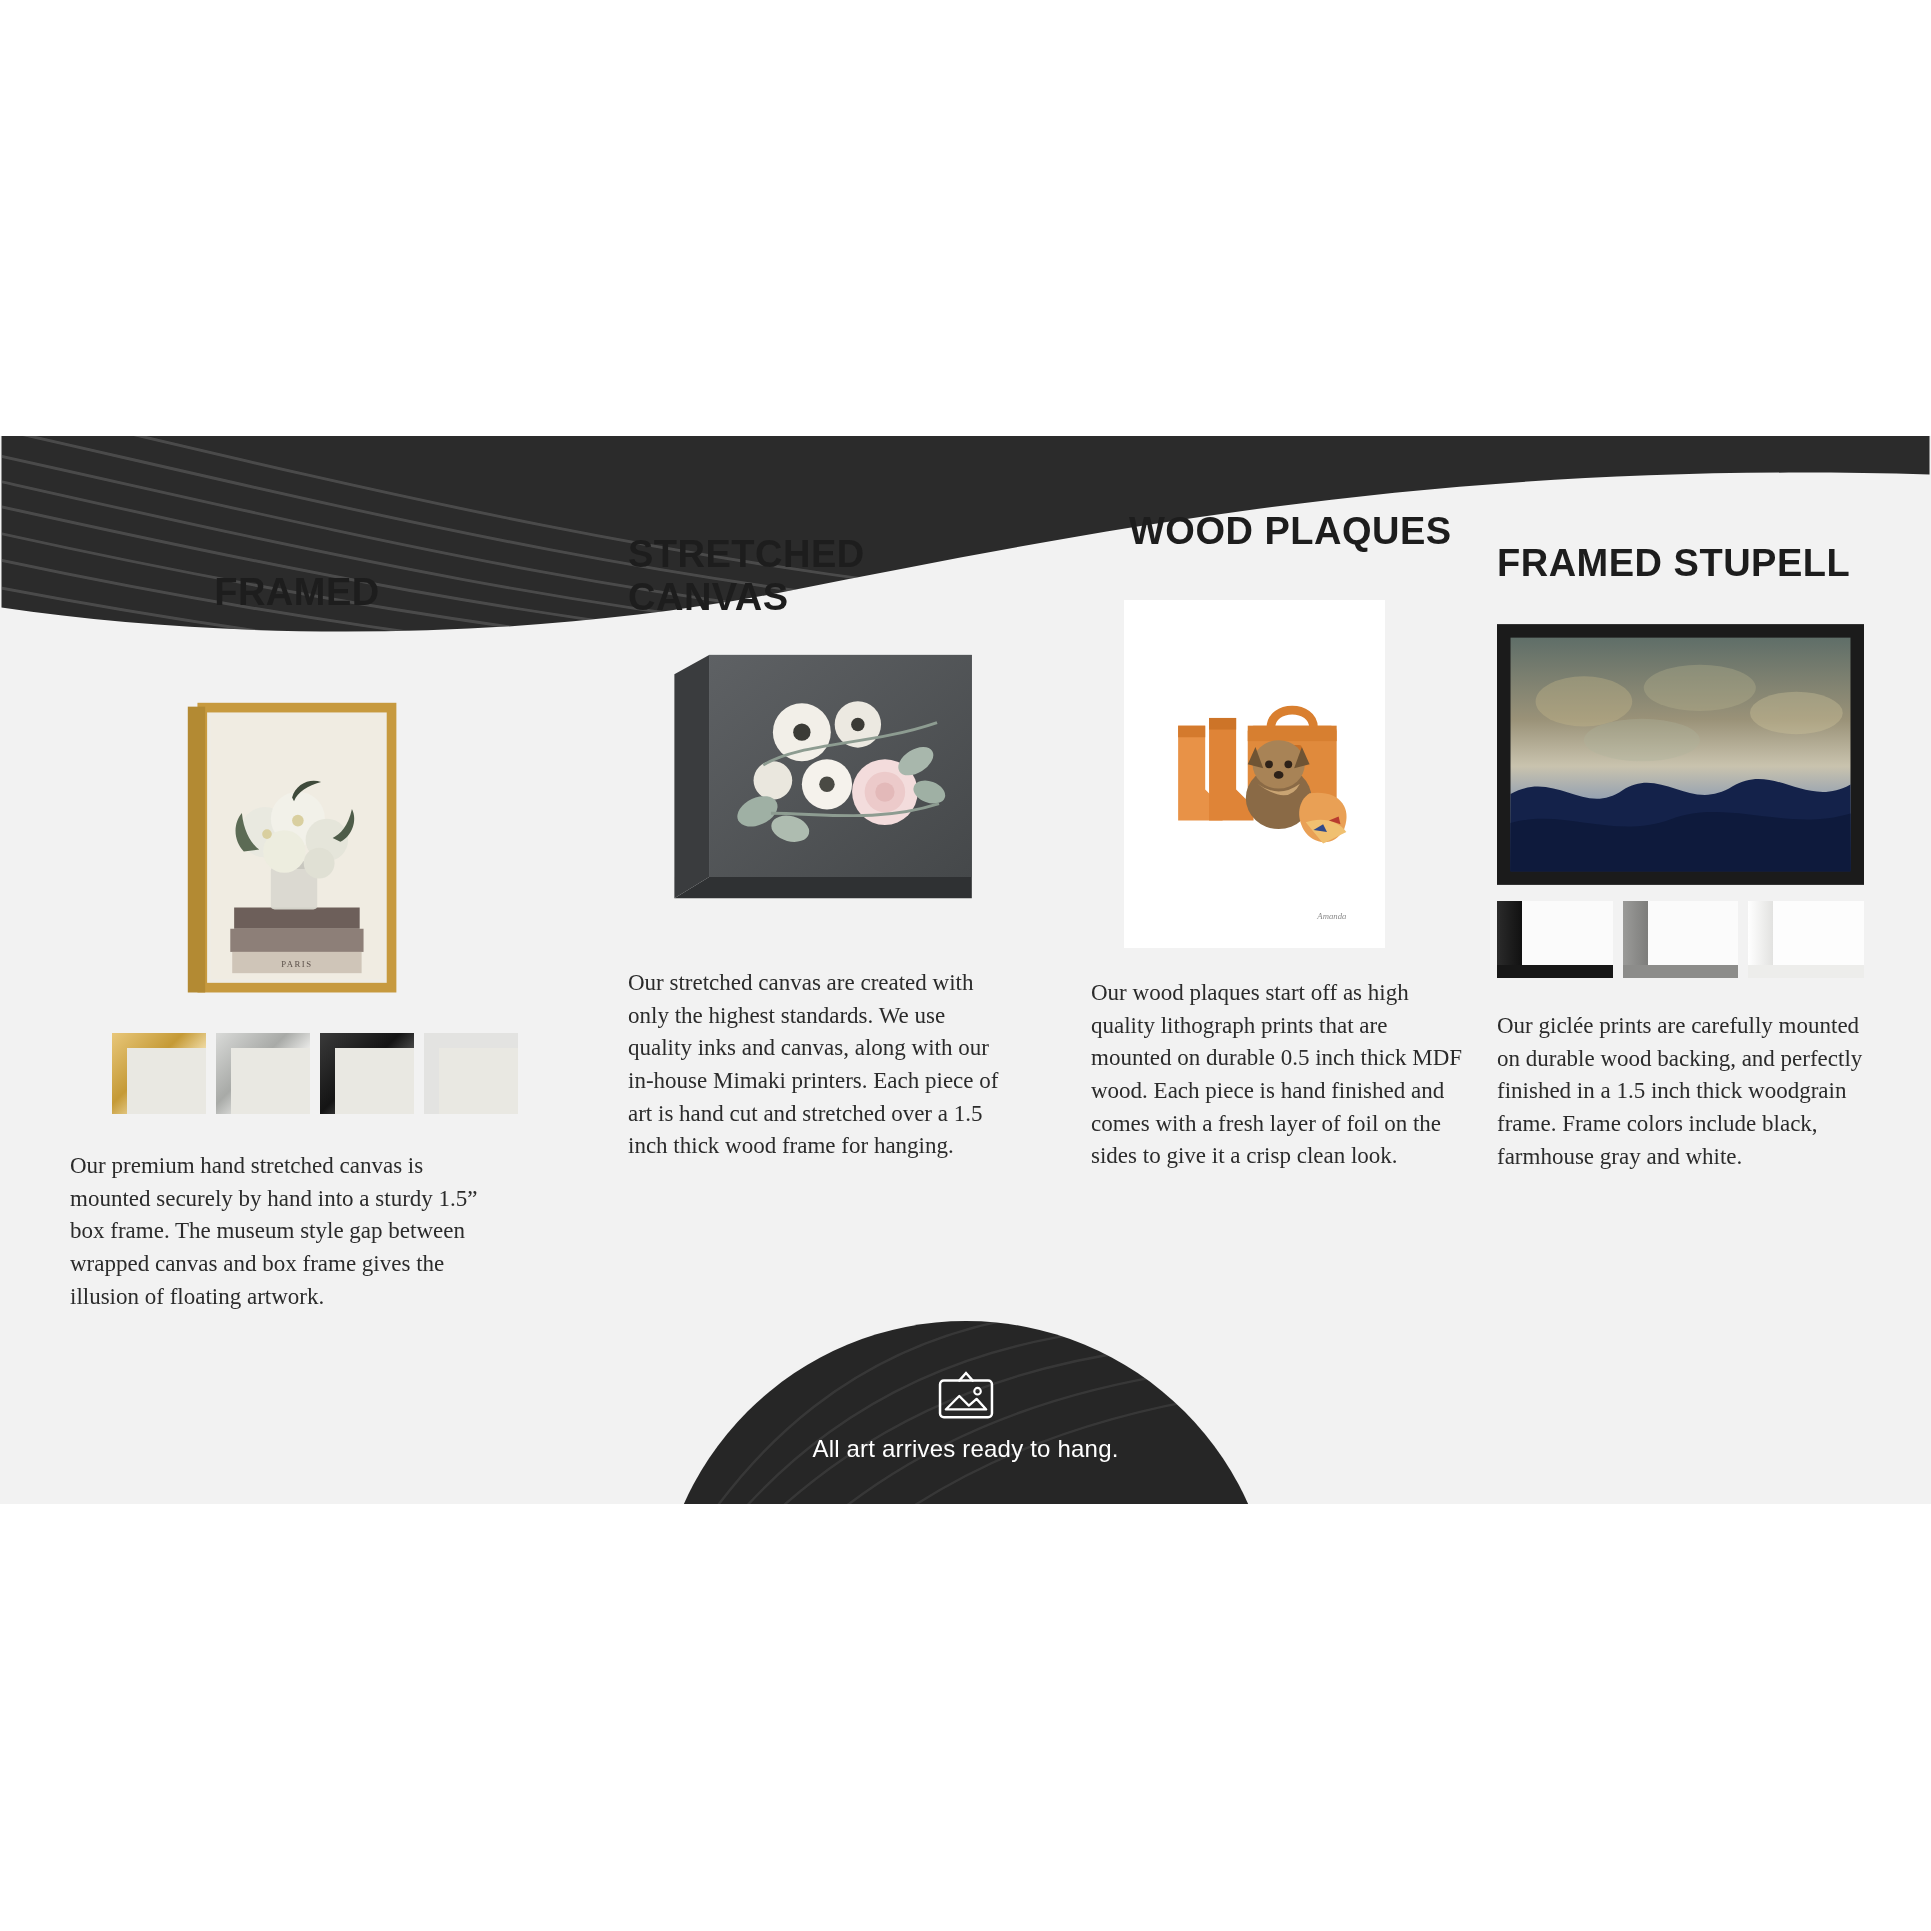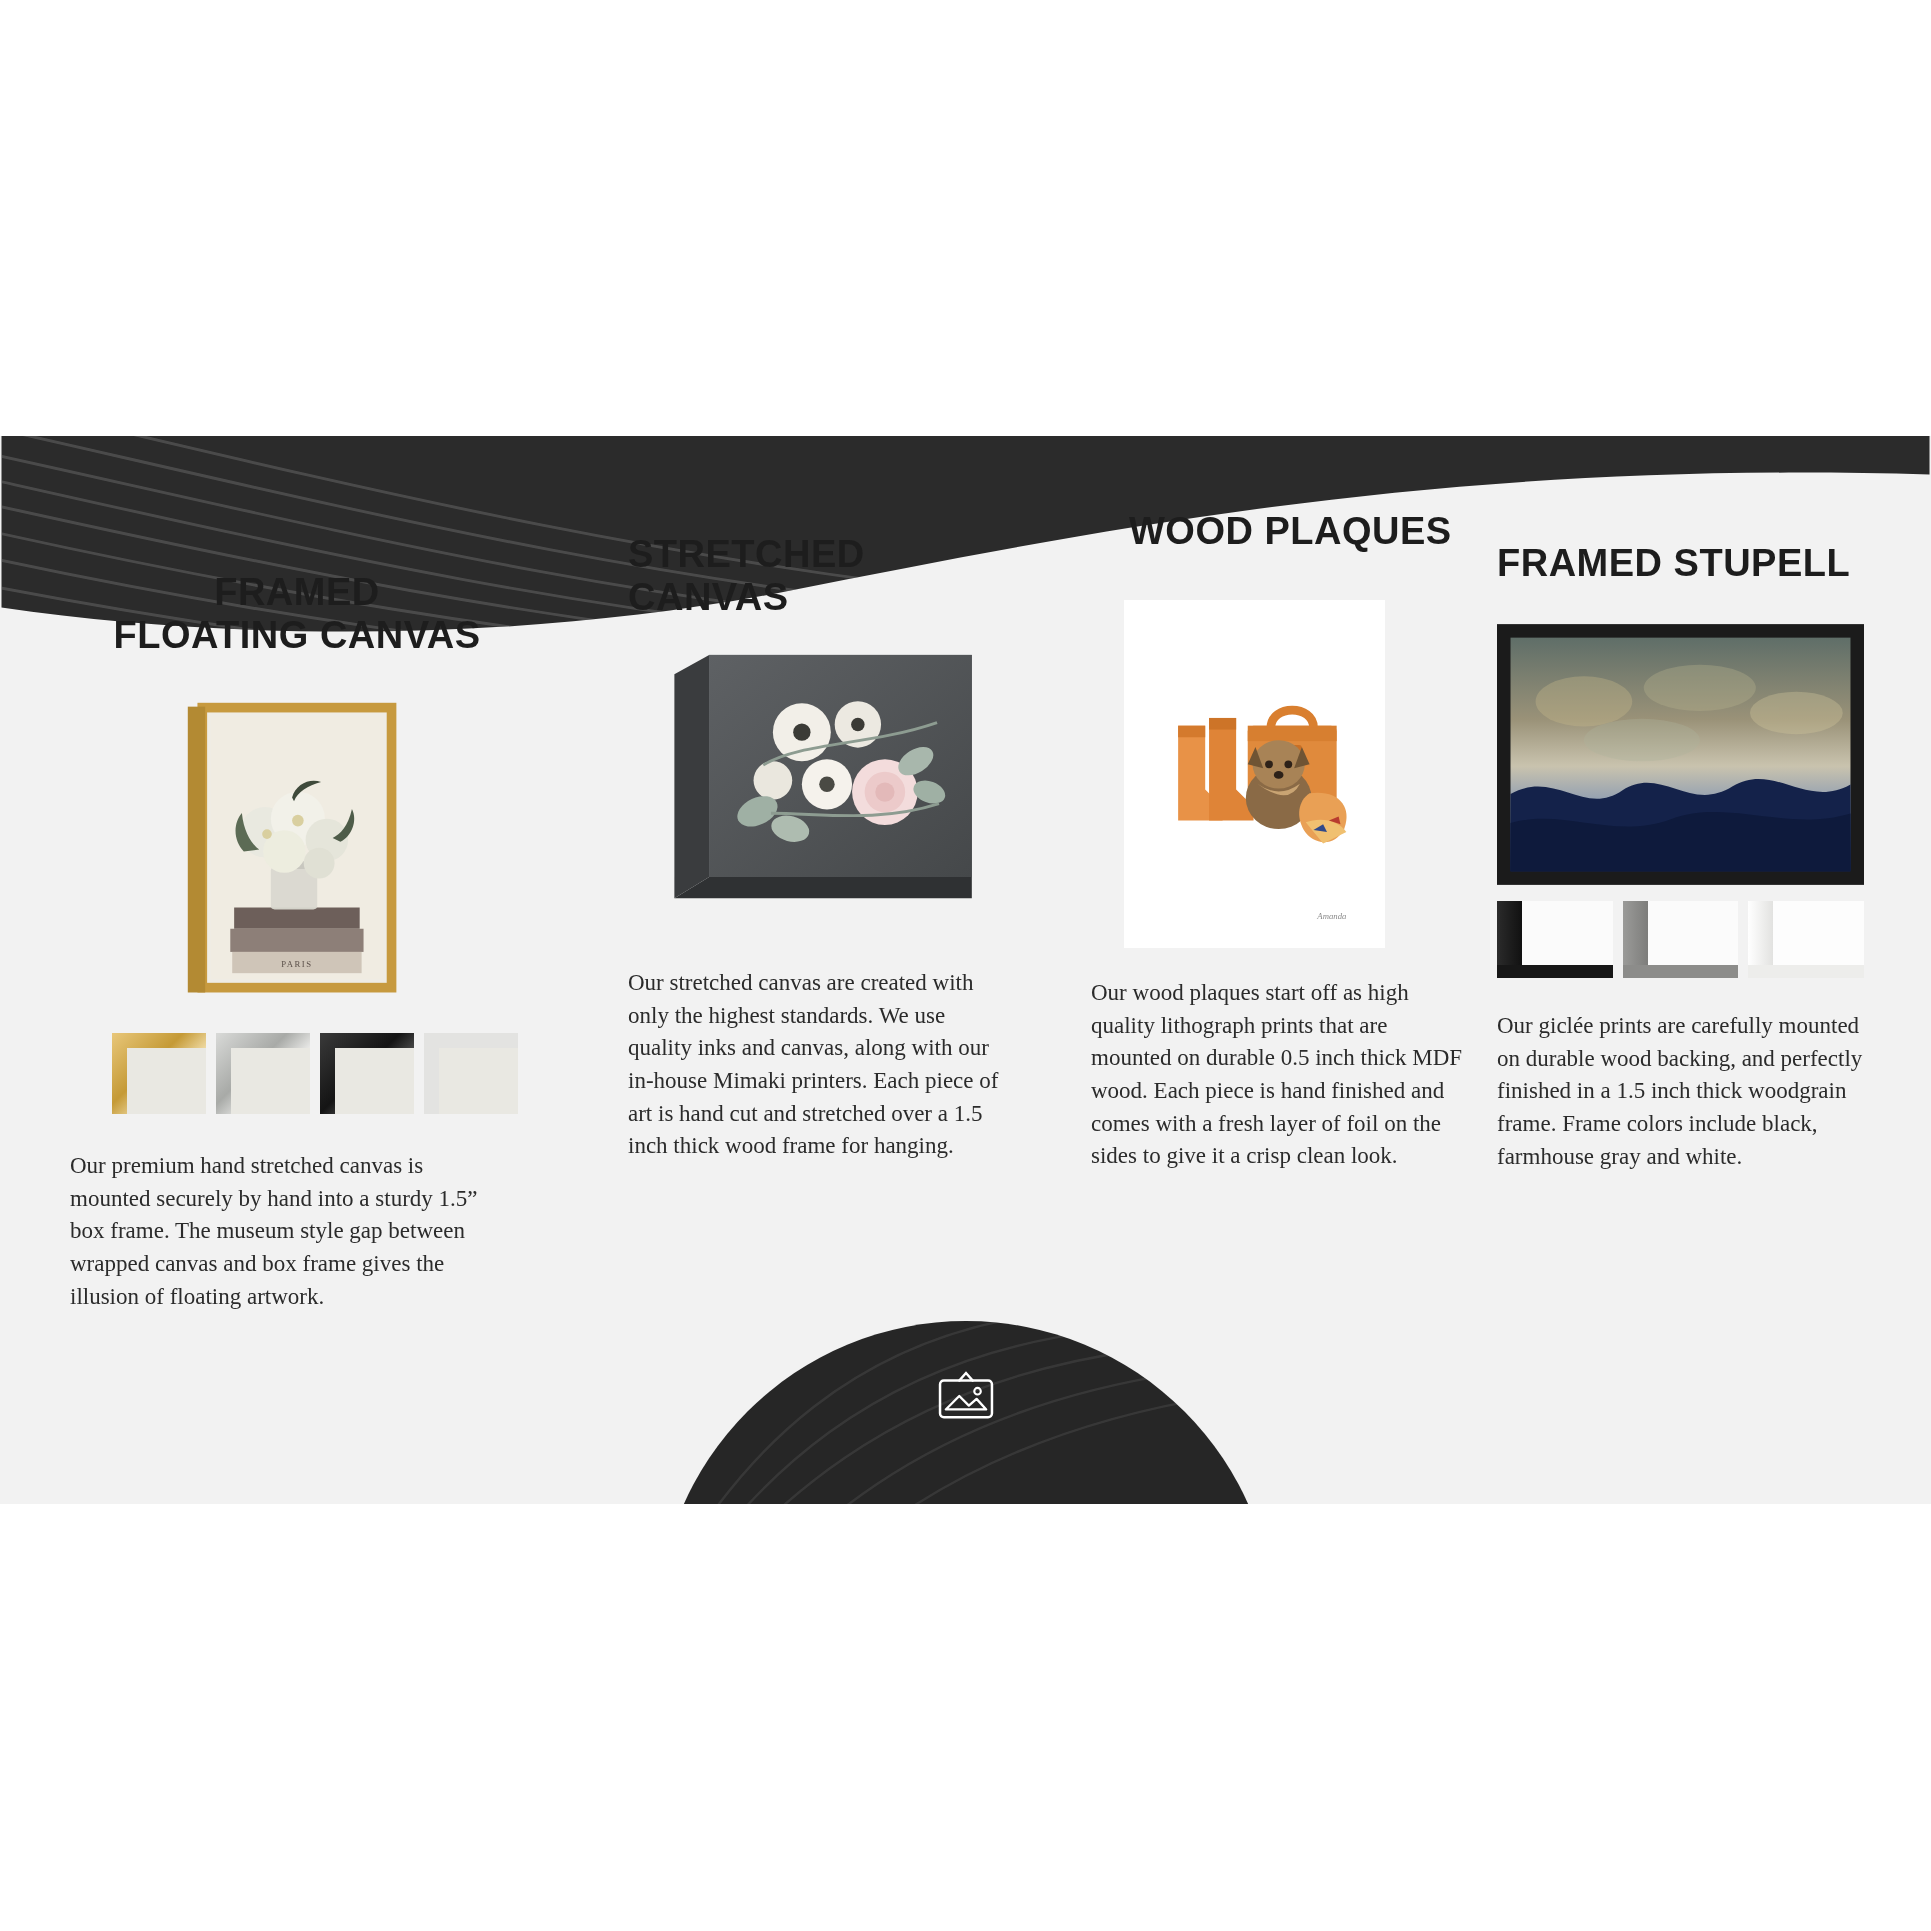--- a/index.html
+++ b/index.html
@@ -222,21 +222,20 @@
           <path d="M-60,116 C220,178 520,226 860,248" stroke="#8d8d8d" stroke-width="3" fill="none"></path>
           <path d="M-60,146 C200,198 480,238 800,256" stroke="#8d8d8d" stroke-width="3" fill="none"></path>
         </g>
       </svg>
     </div>
 
 
     <div class="col" id="col1">
       <div class="col-title">
         <span>FRAMED</span><br>
-        <span>FLOATING CANVAS</span>
       </div>
 
       <svg class="c1-art" viewBox="0 0 245 320" xmlns="http://www.w3.org/2000/svg">
 
         <rect x="22" y="6" width="206" height="300" fill="#c79a3f"></rect>
         <rect x="12" y="10" width="18" height="296" fill="#b38a33"></rect>
         <rect x="32" y="16" width="186" height="280" fill="#efece4"></rect>
 
         <rect x="36" y="20" width="178" height="272" fill="#f0ece2"></rect>
 
@@ -423,17 +422,18 @@
           <path d="M20,392 C130,210 290,92 540,54"></path>
           <path d="M60,404 C160,240 320,120 580,78"></path>
         </g>
       </svg>
       <svg class="banner-icon" viewBox="0 0 62 52" xmlns="http://www.w3.org/2000/svg">
         <rect x="4" y="10" width="54" height="38" rx="4" fill="none" stroke="#ffffff" stroke-width="2.6"></rect>
         <path d="M10,40 L24,26 L34,36 L42,29 L52,40 Z" fill="none" stroke="#ffffff" stroke-width="2.4" stroke-linejoin="round"></path>
         <circle cx="43" cy="21" r="3.4" fill="none" stroke="#ffffff" stroke-width="2.2"></circle>
         <path d="M24,10 L31,2 L38,10" fill="none" stroke="#ffffff" stroke-width="2.4" stroke-linecap="round"></path>
       </svg>
+      <div class="banner-label">All art arrives ready to hang.</div>
     </div>
 
   </div>
 </div>
 
 
 </body></html>

